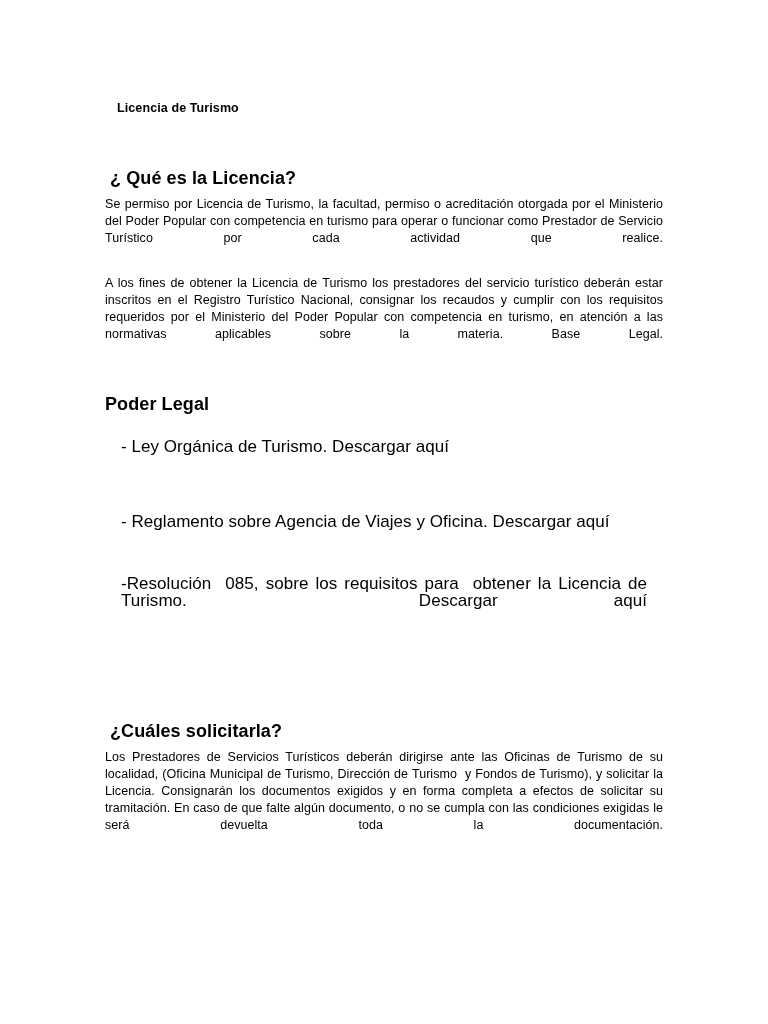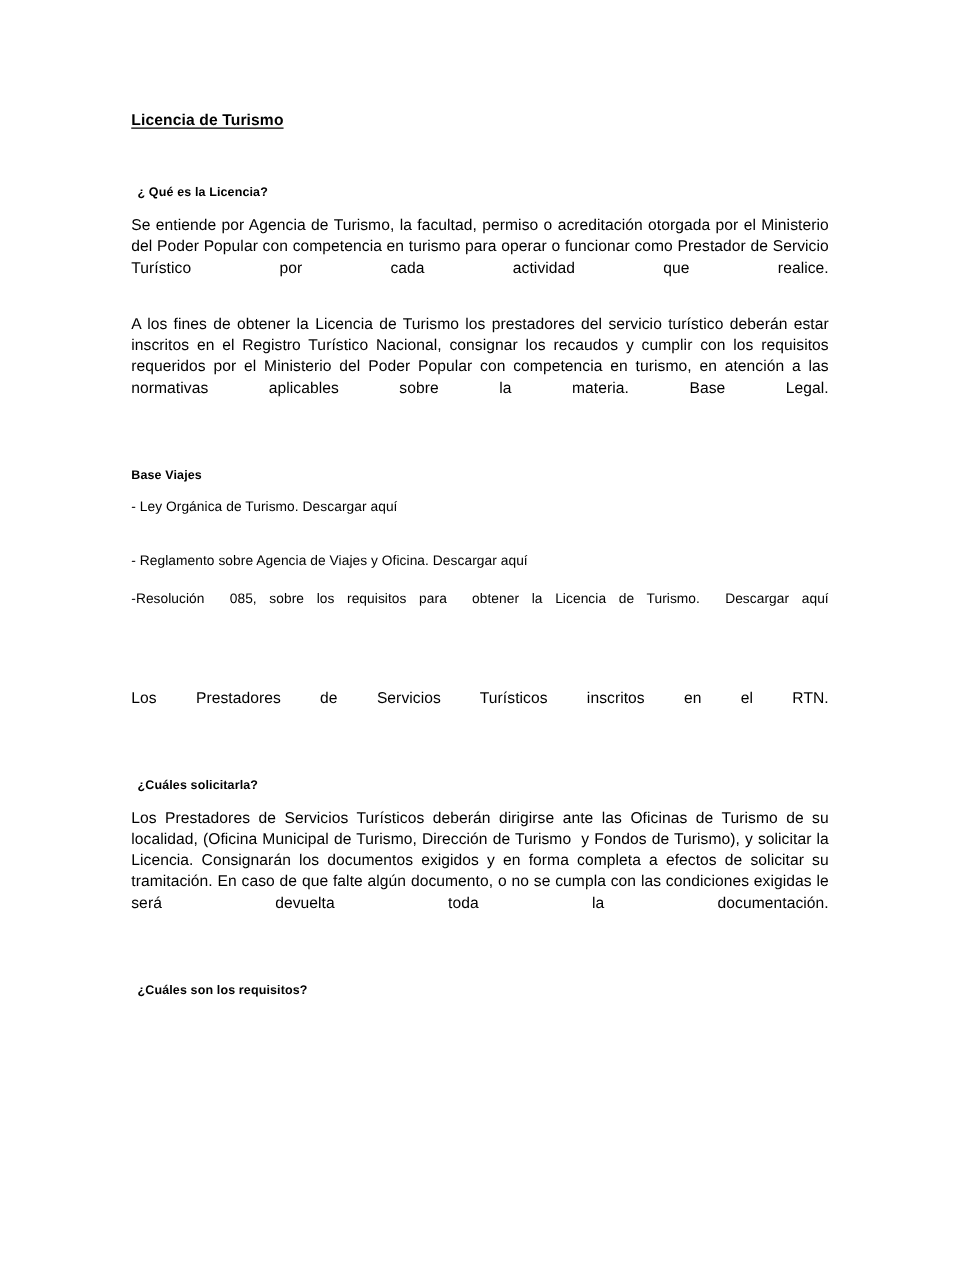--- a/index.html
+++ b/index.html
@@ -28,29 +28,28 @@
   .content {
     position: absolute;
     left: 105px;
     top: 88px;
     width: 558px;
   }
 
   .doc-title {
     font-size: 12.5px;
     font-weight: bold;
-    text-decoration: underline;
     text-underline-offset: 2px;
     line-height: 17px;
-    margin: 0;
+    margin: 12px;
     letter-spacing: 0.1px;
   }
 
   .section-heading {
-    font-size: 10px;
+    font-size: 18px;
     font-weight: bold;
     line-height: 17px;
     margin: 0;
     padding-left: 5px;
     letter-spacing: 0.1px;
   }
   
   .section-heading.flush {
     padding-left: 0;
   }
@@ -66,24 +65,24 @@
     white-space: pre-wrap;
   }
   
   .para::after {
     content: "";
     display: inline-block;
     width: 100%;
   }
 
   .legal-item {
-    font-size: 11px;
+    font-size: 17px;
     font-weight: normal;
     line-height: 17px;
-    margin: 0;
+    margin: 16px;
     text-align: justify;
     text-justify: inter-word;
     letter-spacing: 0.05px;
     white-space: pre-wrap;
   }
   .legal-item::after {
     content: "";
     display: inline-block;
     width: 100%;
   }
@@ -104,49 +103,47 @@
 
 <div class="page">
   <div class="content">
 
     <div class="doc-title">Licencia de Turismo</div>
 
     <div class="gap-title"></div>
 
     <div class="section-heading">¿ Qué es la Licencia?</div>
     <div class="gap-head"></div>
-    <p class="para">Se entiende por Agencia de Turismo, la facultad, permiso o acreditación otorgada por el Ministerio del Poder Popular con competencia en turismo para operar o funcionar como Prestador de Servicio Turístico por cada actividad que realice.</p>
+    <p class="para">Se permiso por Licencia de Turismo, la facultad, permiso o acreditación otorgada por el Ministerio del Poder Popular con competencia en turismo para operar o funcionar como Prestador de Servicio Turístico por cada actividad que realice.</p>
     <div class="gap-small"></div>
     <p class="para">A los fines de obtener la Licencia de Turismo los prestadores del servicio turístico deberán estar inscritos en el Registro Turístico Nacional, consignar los recaudos y cumplir con los requisitos requeridos por el Ministerio del Poder Popular con competencia en turismo, en atención a las normativas aplicables sobre la materia. Base Legal.</p>
 
     <div class="gap-section"></div>
 
-    <div class="section-heading flush">Base Viajes</div>
+    <div class="section-heading flush">Poder Legal</div>
     <div class="gap-head"></div>
 
     <p class="legal-item single">- Ley Orgánica de Turismo. Descargar aquí</p>
     <div class="gap-item"></div>
 
     <div class="gap-item"></div>
 
     <p class="legal-item single">- Reglamento sobre Agencia de Viajes y Oficina. Descargar aquí</p>
     <div class="gap-item"></div>
 
     <p class="legal-item">-Resolución  085, sobre los requisitos para  obtener la Licencia de Turismo.  Descargar aquí</p>
 
     <div class="gap-section"></div>
 
     <div class="gap-head"></div>
-    <p class="para">Los Prestadores de Servicios Turísticos inscritos en el RTN.</p>
 
     <div class="gap-section"></div>
 
     <div class="section-heading">¿Cuáles solicitarla?</div>
     <div class="gap-head"></div>
     <p class="para">Los Prestadores de Servicios Turísticos deberán dirigirse ante las Oficinas de Turismo de su localidad, (Oficina Municipal de Turismo, Dirección de Turismo  y Fondos de Turismo), y solicitar la Licencia. Consignarán los documentos exigidos y en forma completa a efectos de solicitar su tramitación. En caso de que falte algún documento, o no se cumpla con las condiciones exigidas le será devuelta toda la documentación.</p>
 
     <div class="gap-section"></div>
 
-    <div class="section-heading">¿Cuáles son los requisitos?</div>
     <div class="gap-head"></div>
 
   </div>
 </div>
 
 </body></html>

